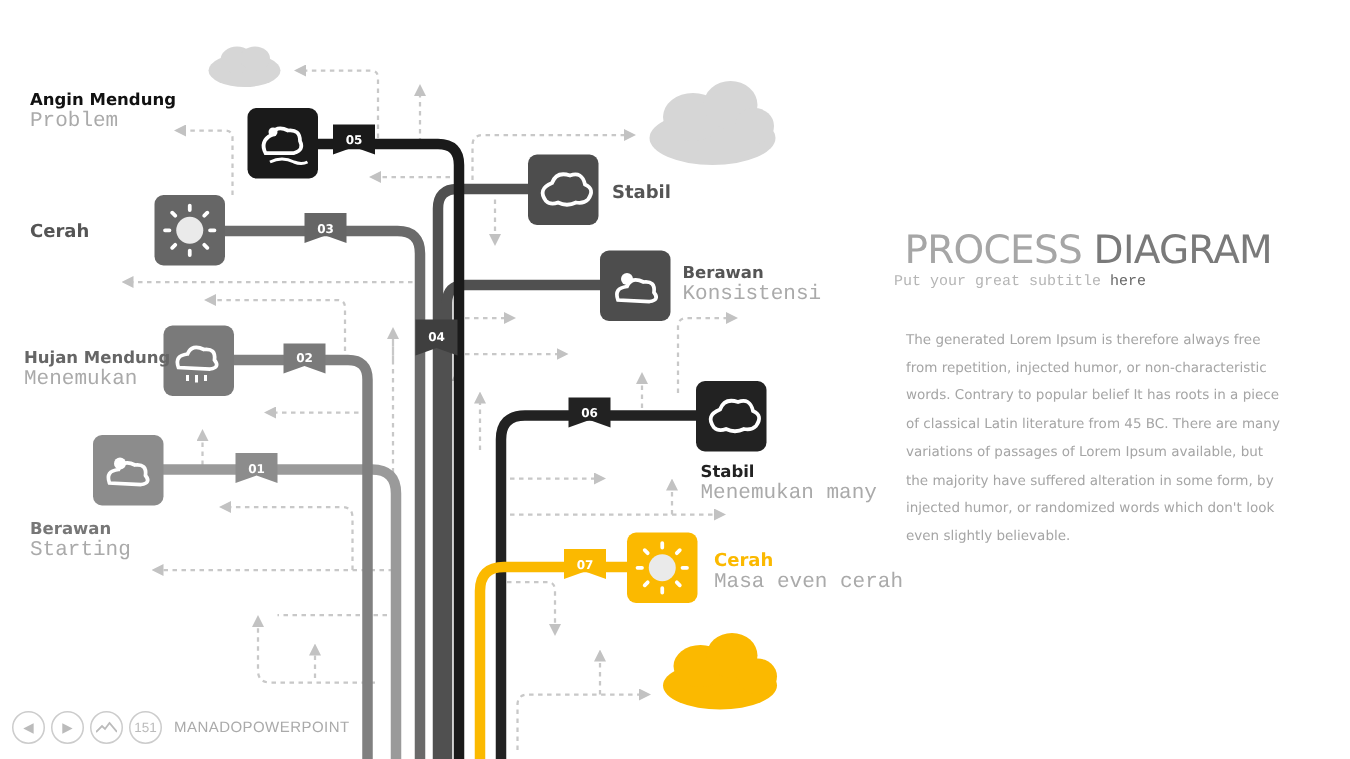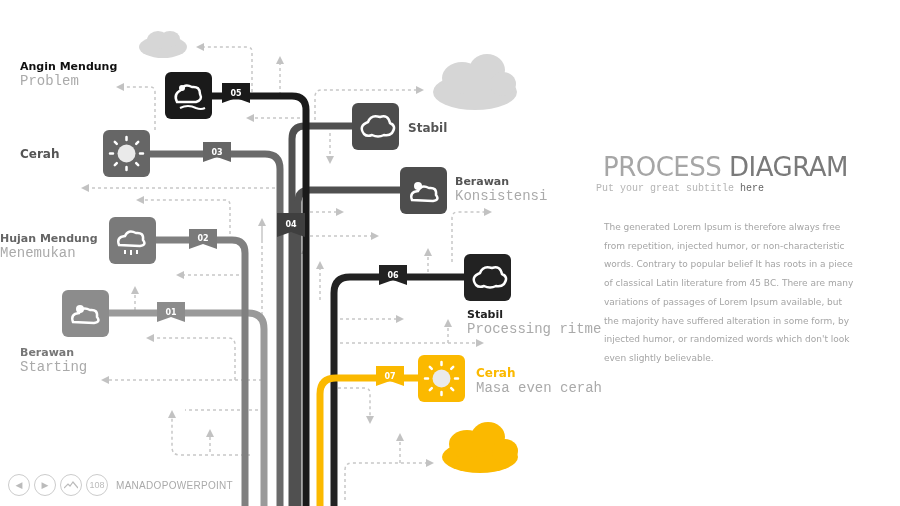--- a/index.html
+++ b/index.html
@@ -179,38 +179,38 @@
   </g>
 </svg>
 
 <div class="lbl right" style="left:20px;top:60px;width:135px;">
   <span class="t" style="color:#111;">Angin Mendung</span>
   <span class="s">Problem</span>
 </div>
 <div class="lbl right" style="left:20px;top:147px;width:75px;">
   <span class="t" style="font-size:12px;color:#555;">Cerah</span>
 </div>
-<div class="lbl right" style="left:0px;top:232px;width:102px;">
+<div class="lbl right" style="left:0px;top:232px;width:102px;padding-left:16px;">
   <span class="t" style="color:#666;">Hujan Mendung</span>
   <span class="s">Menemukan</span>
 </div>
 <div class="lbl right" style="left:20px;top:346px;width:90px;">
   <span class="t" style="color:#777;">Berawan</span>
   <span class="s">Starting</span>
 </div>
 <div class="lbl" style="left:408px;top:121px;">
   <span class="t" style="font-size:12px;color:#555;">Stabil</span>
 </div>
 <div class="lbl" style="left:455px;top:175px;">
   <span class="t" style="color:#555;">Berawan</span>
   <span class="s">Konsistensi</span>
 </div>
 <div class="lbl" style="left:467px;top:308px;">
   <span class="t" style="color:#222;">Stabil</span>
-  <span class="s">Processing ritme</span>
+  <span class="s">Menemukan many</span>
 </div>
 <div class="lbl" style="left:476px;top:366px;">
   <span class="t" style="font-size:12px;color:#fbb900;">Cerah</span>
   <span class="s">Masa even cerah</span>
 </div>
 
 <div id="title">
   <span class="a">PROCESS</span>
   <span class="b">DIAGRAM</span>
 </div>
@@ -225,15 +225,15 @@
       <span>◀</span>
     </div>
   <div class="circ">
       <span>▶</span>
     </div>
   <div class="circ">
     <svg width="14" height="8">
         <path d="M0,7 L4,3 L6,5 L9,1 L14,7" fill="none" stroke="#bbb" stroke-width="1.2"></path>
       </svg>
   </div>
-  <div class="circ">108</div>
+  <div class="circ">151</div>
   <span id="brand">MANADOPOWERPOINT</span>
 </div>
 
 </body></html>

